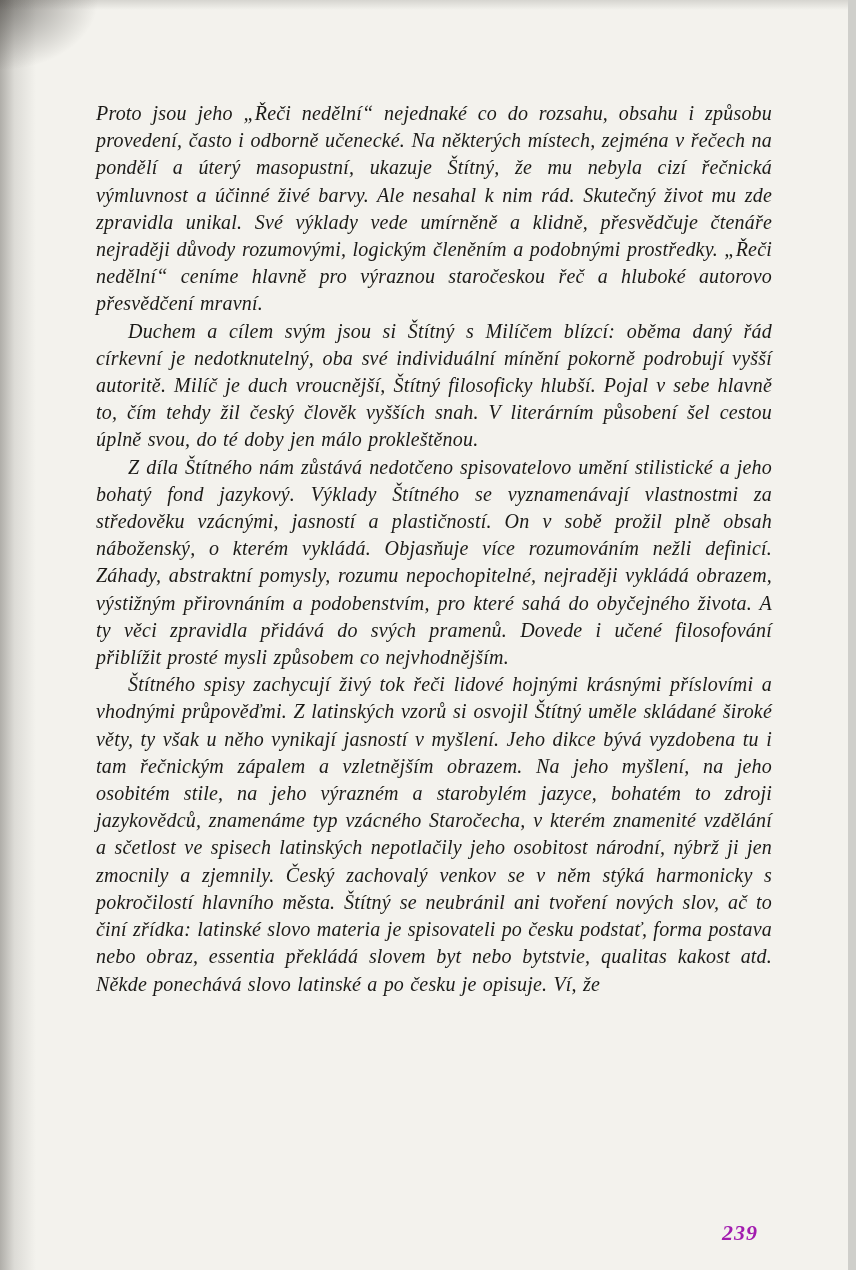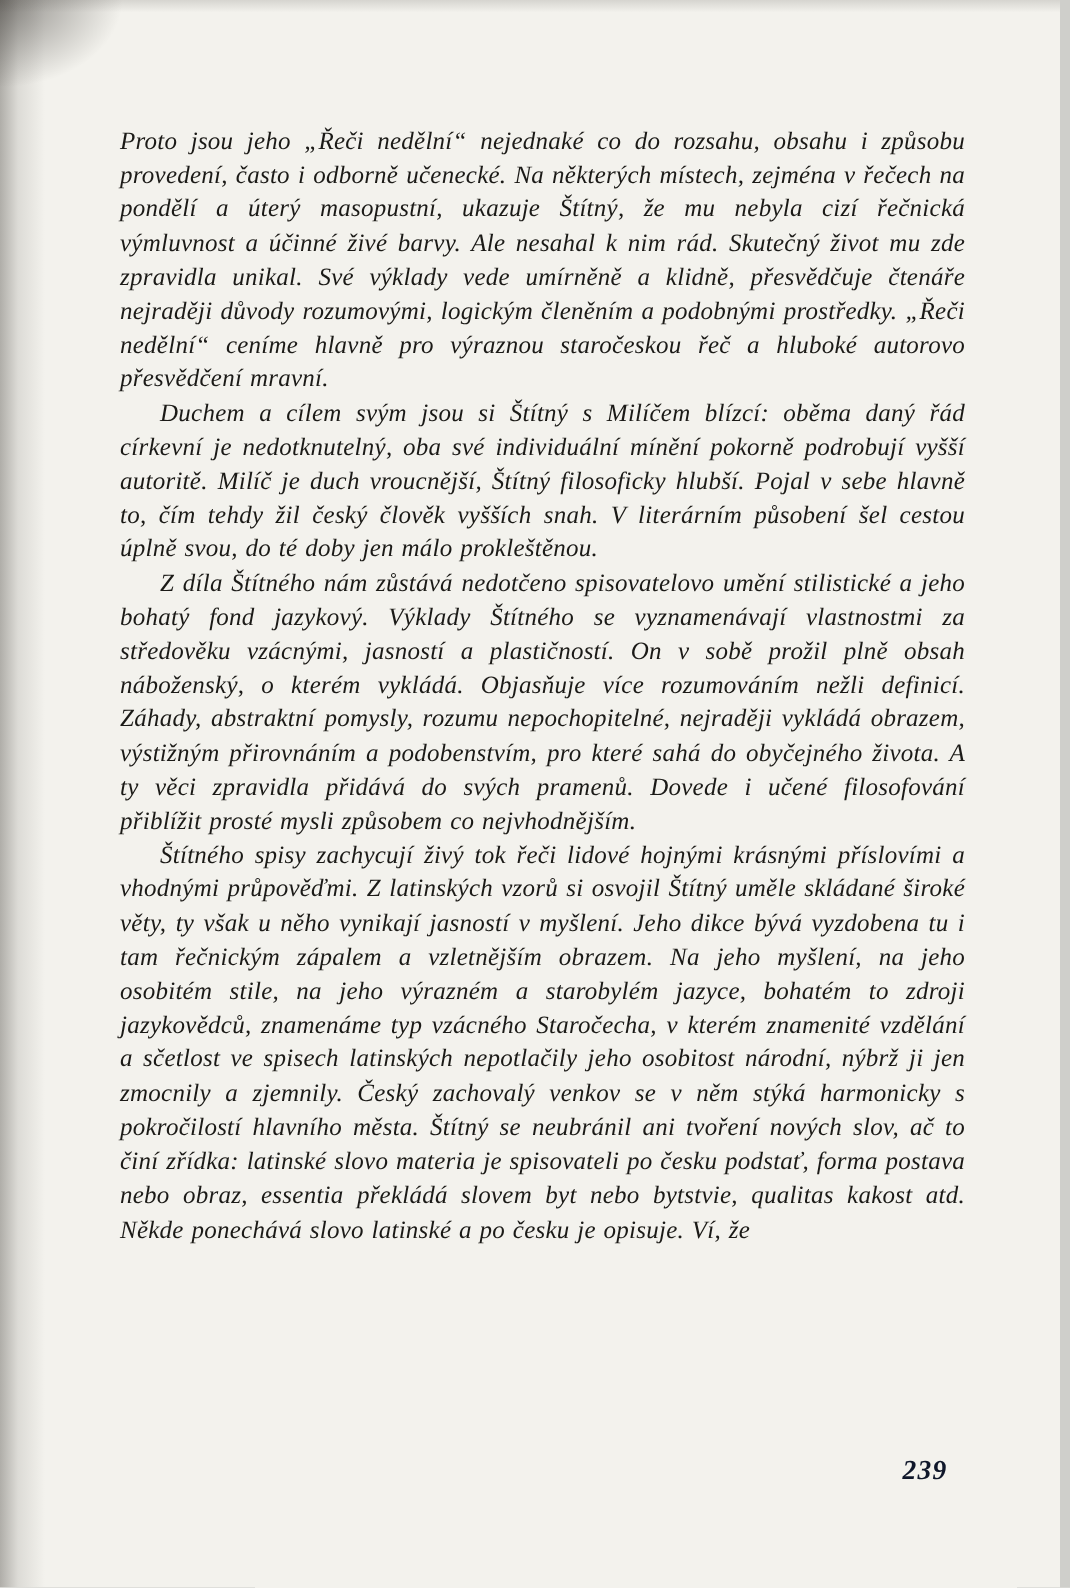--- a/index.html
+++ b/index.html
@@ -59,25 +59,25 @@
   }
   .text-block p {
     margin: 0;
     padding: 0;
   }
   .text-block p.indent {
     text-indent: 32px;
   }
   .page-number {
     position: absolute;
-    top: 1163px;
+    top: 1220px;
     right: 90px;
     font-size: 22px;
     font-weight: bold;
-    color: #0f172a;
+    color: #a21caf;
     letter-spacing: 1px;
     text-align: center;
   }
 </style>
 </head>
 <body>
 
 <div class="page">
 
   <div class="text-block">

